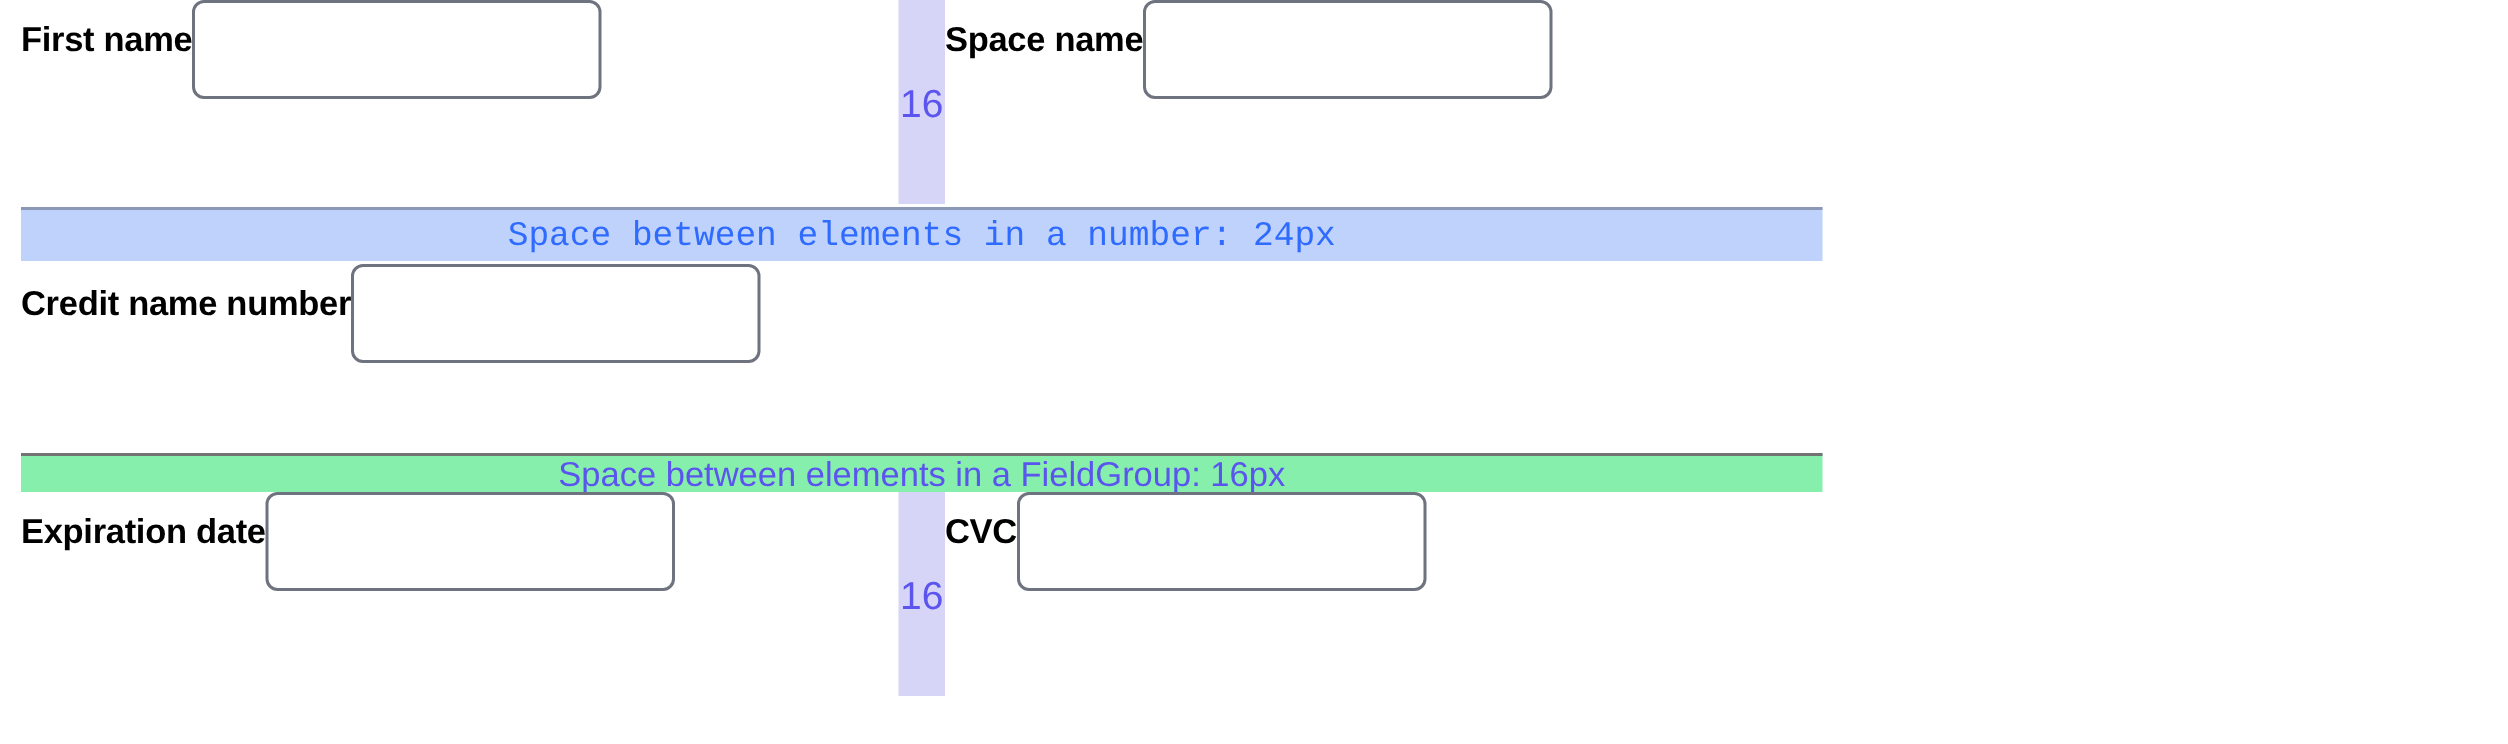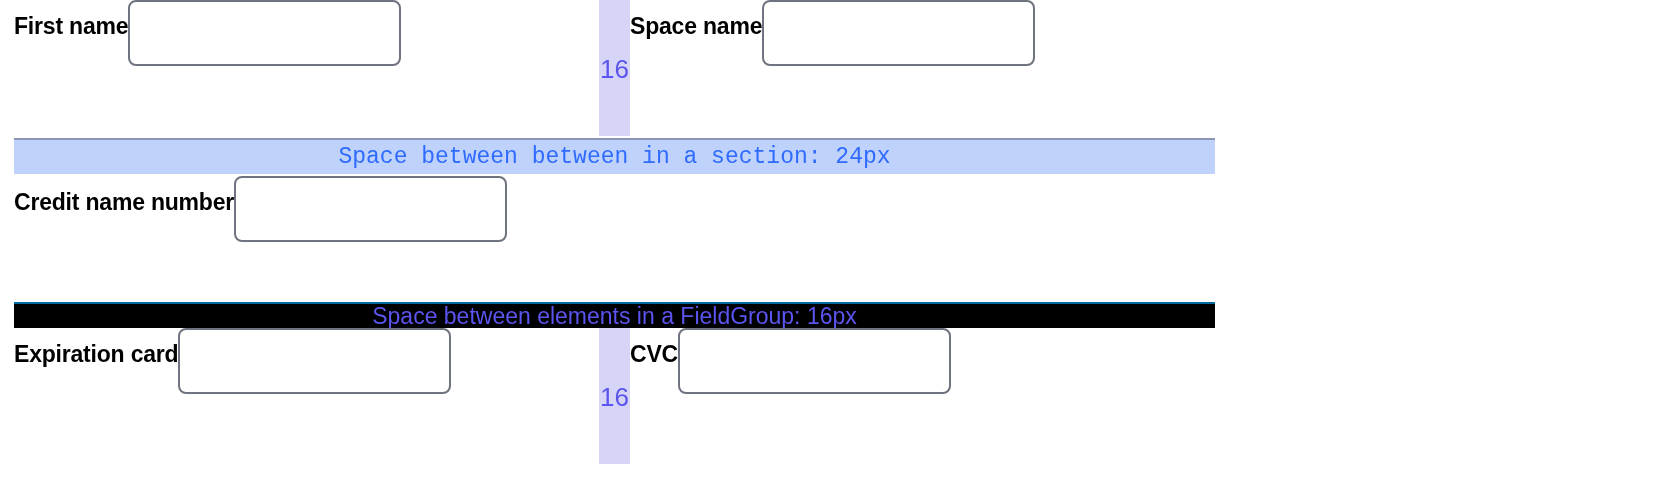--- a/index.html
+++ b/index.html
@@ -108,22 +108,22 @@
   }
   .band-section {
     background: #bed2fb;
     border-top: 2px solid #8b97b4;
     color: #2f6bff;
     font-family: "Liberation Mono", monospace;
     font-size: 23px;
     height: 36px;
   }
   .band-fieldgroup {
-    background: #000000;
-    border-top: 2px solid #0369a1;
+    background: #86efac;
+    border-top: 2px solid #737373;
     color: #5b54ef;
     font-family: "Liberation Sans", sans-serif;
     font-size: 23px;
     height: 26px;
   }
 </style>
 </head>
 <body>
 
 <div class="canvas">
@@ -137,37 +137,37 @@
       <div class="gap-strip">
         <span class="gap-num">16</span>
       </div>
       <div class="col col-half">
         <div class="field-label">Space name</div>
         <input class="field-input" type="text" placeholder="" style="">
       </div>
     </div>
 
     <div class="band band-section" style="top:138px;">
-      <span>Space between between in a section: 24px</span>
+      <span>Space between elements in a number: 24px</span>
     </div>
 
     <div class="row" style="top:176px; height:122px;">
       <div class="col col-full">
         <div class="field-label">Credit name number</div>
         <input class="field-input" type="text" placeholder="" style="">
       </div>
     </div>
 
     <div class="band band-fieldgroup" style="top:302px;">
       <span>Space between elements in a FieldGroup: 16px</span>
     </div>
 
     <div class="row row-pair" style="top:328px;">
       <div class="col col-half">
-        <div class="field-label">Expiration card</div>
+        <div class="field-label">Expiration date</div>
         <input class="field-input" type="text" placeholder="" style="">
       </div>
       <div class="gap-strip">
         <span class="gap-num">16</span>
       </div>
       <div class="col col-half">
         <div class="field-label">CVC</div>
         <input class="field-input" type="text" placeholder="" style="">
       </div>
     </div>

